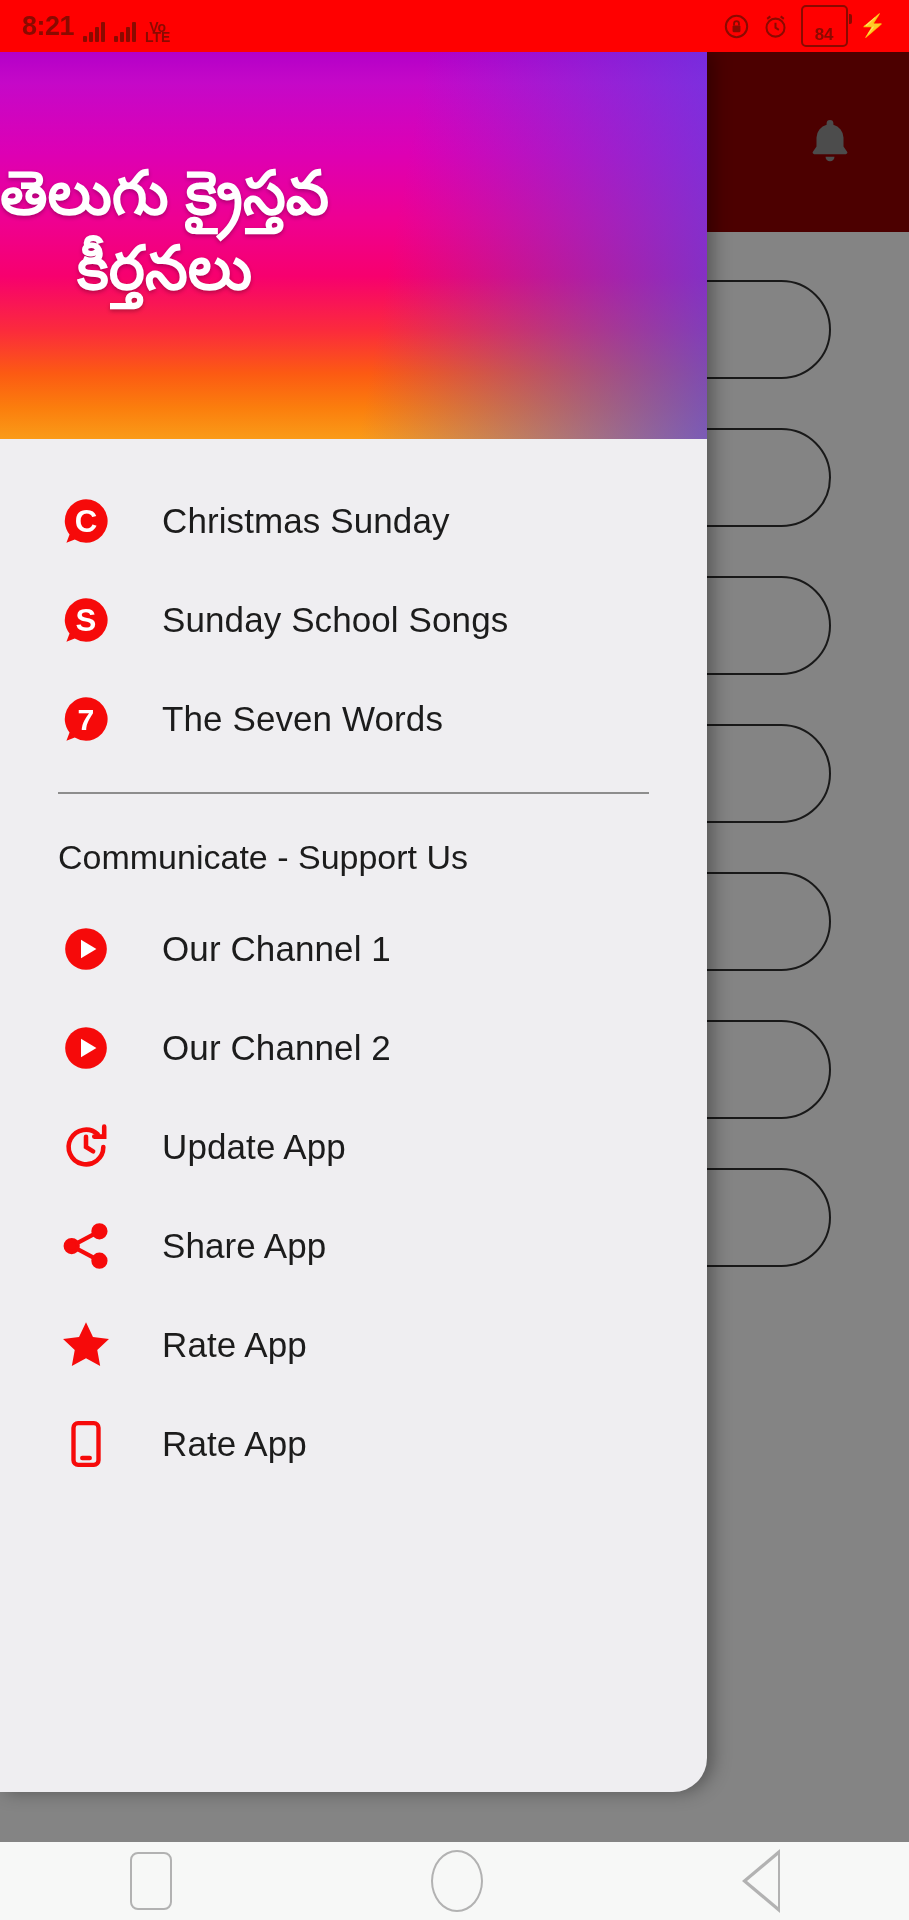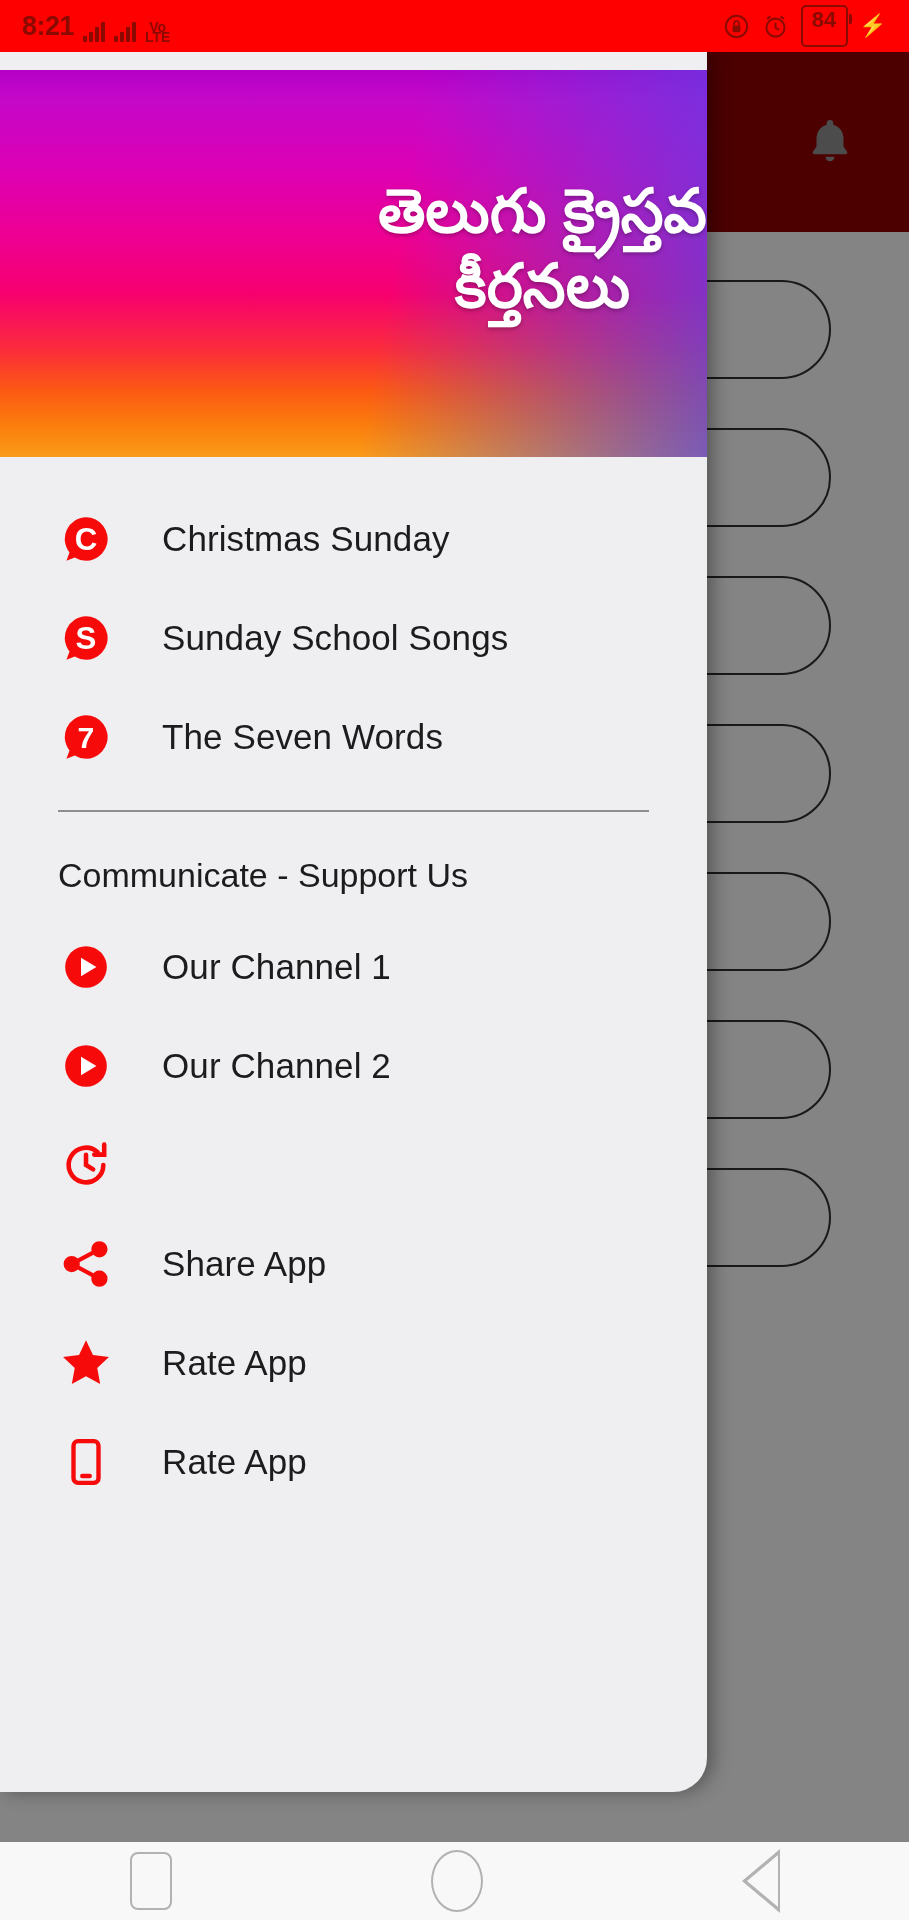--- a/index.html
+++ b/index.html
@@ -19,22 +19,22 @@
   .sb-clock{ font-size:27px; font-weight:bold; letter-spacing:-.5px; color:#8a0a00; }
   .sb-right{ display:flex; align-items:center; gap:12px; }
   .sig{ display:flex; align-items:flex-end; gap:2px; height:21px; }
   .sig i{ display:block; width:4px; background:#8a0a00; border-radius:1px; }
   .sig i:nth-child(1){height:6px}.sig i:nth-child(2){height:10px}
   .sig i:nth-child(3){height:15px}.sig i:nth-child(4){height:20px}
   .volte{ font-size:14px; line-height:10px; font-weight:bold; color:#8a0a00; text-align:center; }
   .ic{ width:27px; height:27px; display:block; }
   .batt{
     min-width:47px; height:42px; border:2.5px solid #8a0a00; border-radius:5px;
-    display:flex; align-items:flex-start; justify-content:center;
-    font-size:22px; font-weight:bold; color:#8a0a00; padding:0 4px; position:relative;
+    display:flex; align-items:flex-end; justify-content:center;
+    font-size:17px; font-weight:bold; color:#8a0a00; padding:0 4px; position:relative;
   }
   .batt:after{ content:""; position:absolute; right:-6px; top:7px; width:3px;height:10px;
                background:#8a0a00; border-radius:0 2px 2px 0;}
   .bolt{ font-size:22px; color:#8a0a00; line-height:1; }
 
   
   .app-bg{ position:absolute; top:52px; left:0; width:909px; height:1790px; background:#fafafa; }
   .appbar{ position:absolute; top:0; left:0; width:909px; height:180px; background:#8b0000;
            display:flex; align-items:center; justify-content:flex-end; padding-right:52px; }
   .bell{ width:54px; height:60px; }
@@ -55,23 +55,22 @@
     border-bottom-right-radius:34px;
     box-shadow:6px 0 18px rgba(0,0,0,.35);
     overflow:hidden;
   }
   .drawer-header{
     position:relative; width:707px; height:387px;
     background:
       linear-gradient(100deg, rgba(90,60,230,0) 55%, rgba(80,70,235,.75) 100%),
       linear-gradient(180deg,#b400c8 0%,#c508c8 8%,#dd00b4 26%,#ef0090 44%,#f7006e 58%,
                       #fb2b3c 72%,#fc5a13 83%,#fb7e0d 92%,#fa9b18 100%);
-    display:flex; flex-direction:column; align-items:flex-end; justify-content:center;
+    display:flex; flex-direction:column; align-items:flex-start; justify-content:center;
     padding-bottom:30px;
-    margin-top:18px;
   }
   .drawer-title{
     color:#fff; font-size:61px; line-height:1.22; font-weight:bold; text-align:center;
     text-shadow:0 2px 4px rgba(0,0,0,.28); max-width:640px;
   }
 
   .menu{ padding:32px 0 0 0; }
   .mi{
     display:flex; align-items:center; height:99px; padding-left:58px; gap:48px;
     cursor:pointer;
@@ -231,20 +230,21 @@
       </div>
 
       <div class="mi">
         <span class="mi-icon">
           <svg viewBox="0 0 24 24" width="52" height="52" fill="none" stroke="#f60a0a" stroke-width="2.1" stroke-linecap="round">
             <path d="M20 12a8 8 0 1 1-2.6-5.9"></path>
             <path d="M20.4 2.6v4.6h-4.6"></path>
             <path d="M12 7.3V12l3.3 2"></path>
           </svg>
         </span>
+        <span class="mi-label">Update App</span>
       </div>
 
       <div class="mi">
         <span class="mi-icon">
           <svg viewBox="0 0 24 24" width="52" height="52" fill="#f60a0a" stroke="#f60a0a" stroke-width="1.9">
             <circle cx="18.2" cy="5.2" r="2.8"></circle>
             <circle cx="5.4" cy="12" r="2.8"></circle>
             <circle cx="18.2" cy="18.8" r="2.8"></circle>
             <path d="M7.9 10.7 15.7 6.5M7.9 13.3l7.8 4.2" stroke-linecap="round"></path>
           </svg>

